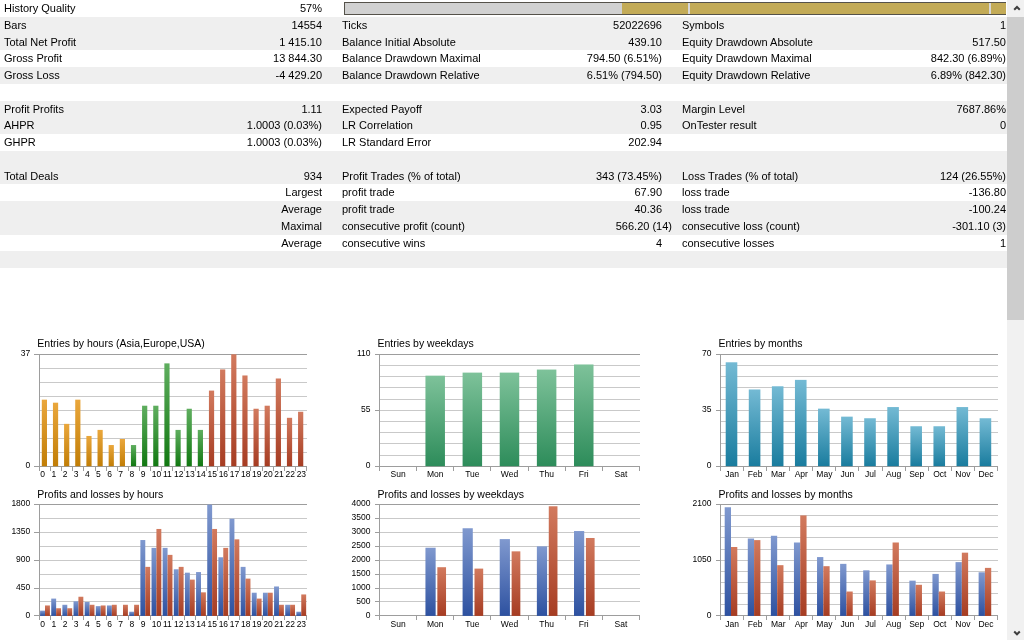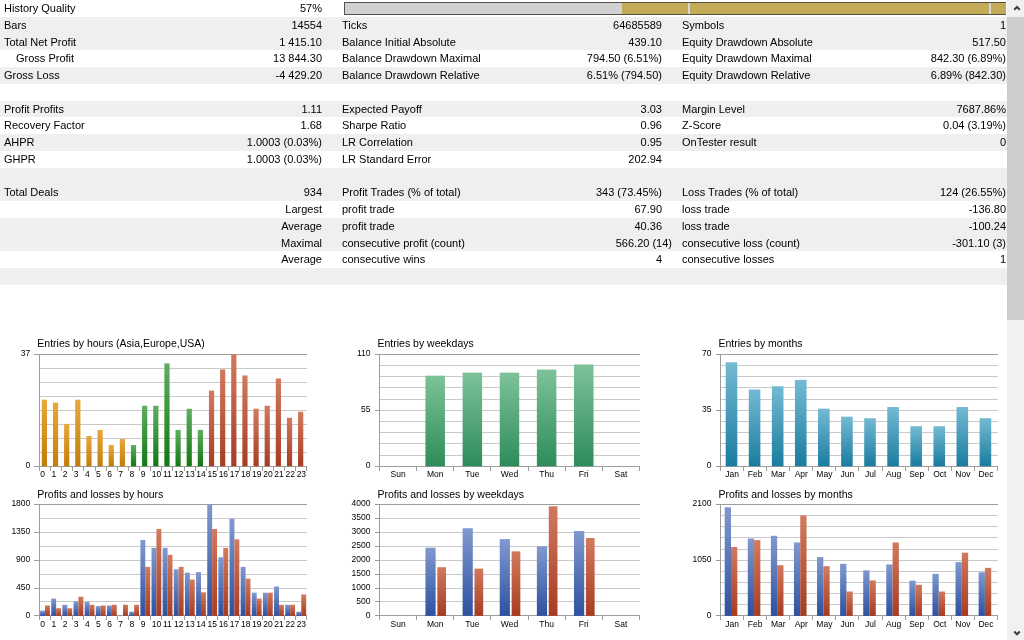--- a/index.html
+++ b/index.html
@@ -35,34 +35,34 @@
         <span class="seg sep" style="left:343px;width:2px"></span>
         <span class="seg gold" style="left:345px;width:299px"></span>
         <span class="seg sep" style="left:644px;width:2px"></span>
         <span class="seg gold" style="left:646px;width:14.5px"></span>
       </span>
     </div>
 <div class="row even">
       <span class="lab" style="left:4px">Bars</span>
       <span class="val" style="right:685px">14554</span>
       <span class="lab" style="left:342px">Ticks</span>
-      <span class="val" style="right:345px">64685589</span>
+      <span class="val" style="right:345px">52022696</span>
       <span class="lab" style="left:682px">Symbols</span>
       <span class="val" style="right:1px">1</span>
     </div>
 <div class="row even">
       <span class="lab" style="left:4px">Total Net Profit</span>
       <span class="val" style="right:685px">1 415.10</span>
       <span class="lab" style="left:342px">Balance Initial Absolute</span>
       <span class="val" style="right:345px">439.10</span>
       <span class="lab" style="left:682px">Equity Drawdown Absolute</span>
       <span class="val" style="right:1px">517.50</span>
     </div>
 <div class="row odd">
-      <span class="lab" style="left:16px">Gross Profit</span>
+      <span class="lab" style="left:4px">Gross Profit</span>
       <span class="val" style="right:685px">13 844.30</span>
       <span class="lab" style="left:342px">Balance Drawdown Maximal</span>
       <span class="val" style="right:345px">794.50 (6.51%)</span>
       <span class="lab" style="left:682px">Equity Drawdown Maximal</span>
       <span class="val" style="right:1px">842.30 (6.89%)</span>
     </div>
 <div class="row even">
       <span class="lab" style="left:4px">Gross Loss</span>
       <span class="val" style="right:685px">-4 429.20</span>
       <span class="lab" style="left:342px">Balance Drawdown Relative</span>
@@ -71,28 +71,20 @@
       <span class="val" style="right:1px">6.89% (842.30)</span>
     </div>
 <div class="row odd"></div>
 <div class="row even">
       <span class="lab" style="left:4px">Profit Profits</span>
       <span class="val" style="right:685px">1.11</span>
       <span class="lab" style="left:342px">Expected Payoff</span>
       <span class="val" style="right:345px">3.03</span>
       <span class="lab" style="left:682px">Margin Level</span>
       <span class="val" style="right:1px">7687.86%</span>
-    </div>
-<div class="row odd">
-      <span class="lab" style="left:4px">Recovery Factor</span>
-      <span class="val" style="right:685px">1.68</span>
-      <span class="lab" style="left:342px">Sharpe Ratio</span>
-      <span class="val" style="right:345px">0.96</span>
-      <span class="lab" style="left:682px">Z-Score</span>
-      <span class="val" style="right:1px">0.04 (3.19%)</span>
     </div>
 <div class="row even">
       <span class="lab" style="left:4px">AHPR</span>
       <span class="val" style="right:685px">1.0003 (0.03%)</span>
       <span class="lab" style="left:342px">LR Correlation</span>
       <span class="val" style="right:345px">0.95</span>
       <span class="lab" style="left:682px">OnTester result</span>
       <span class="val" style="right:1px">0</span>
     </div>
 <div class="row odd">

